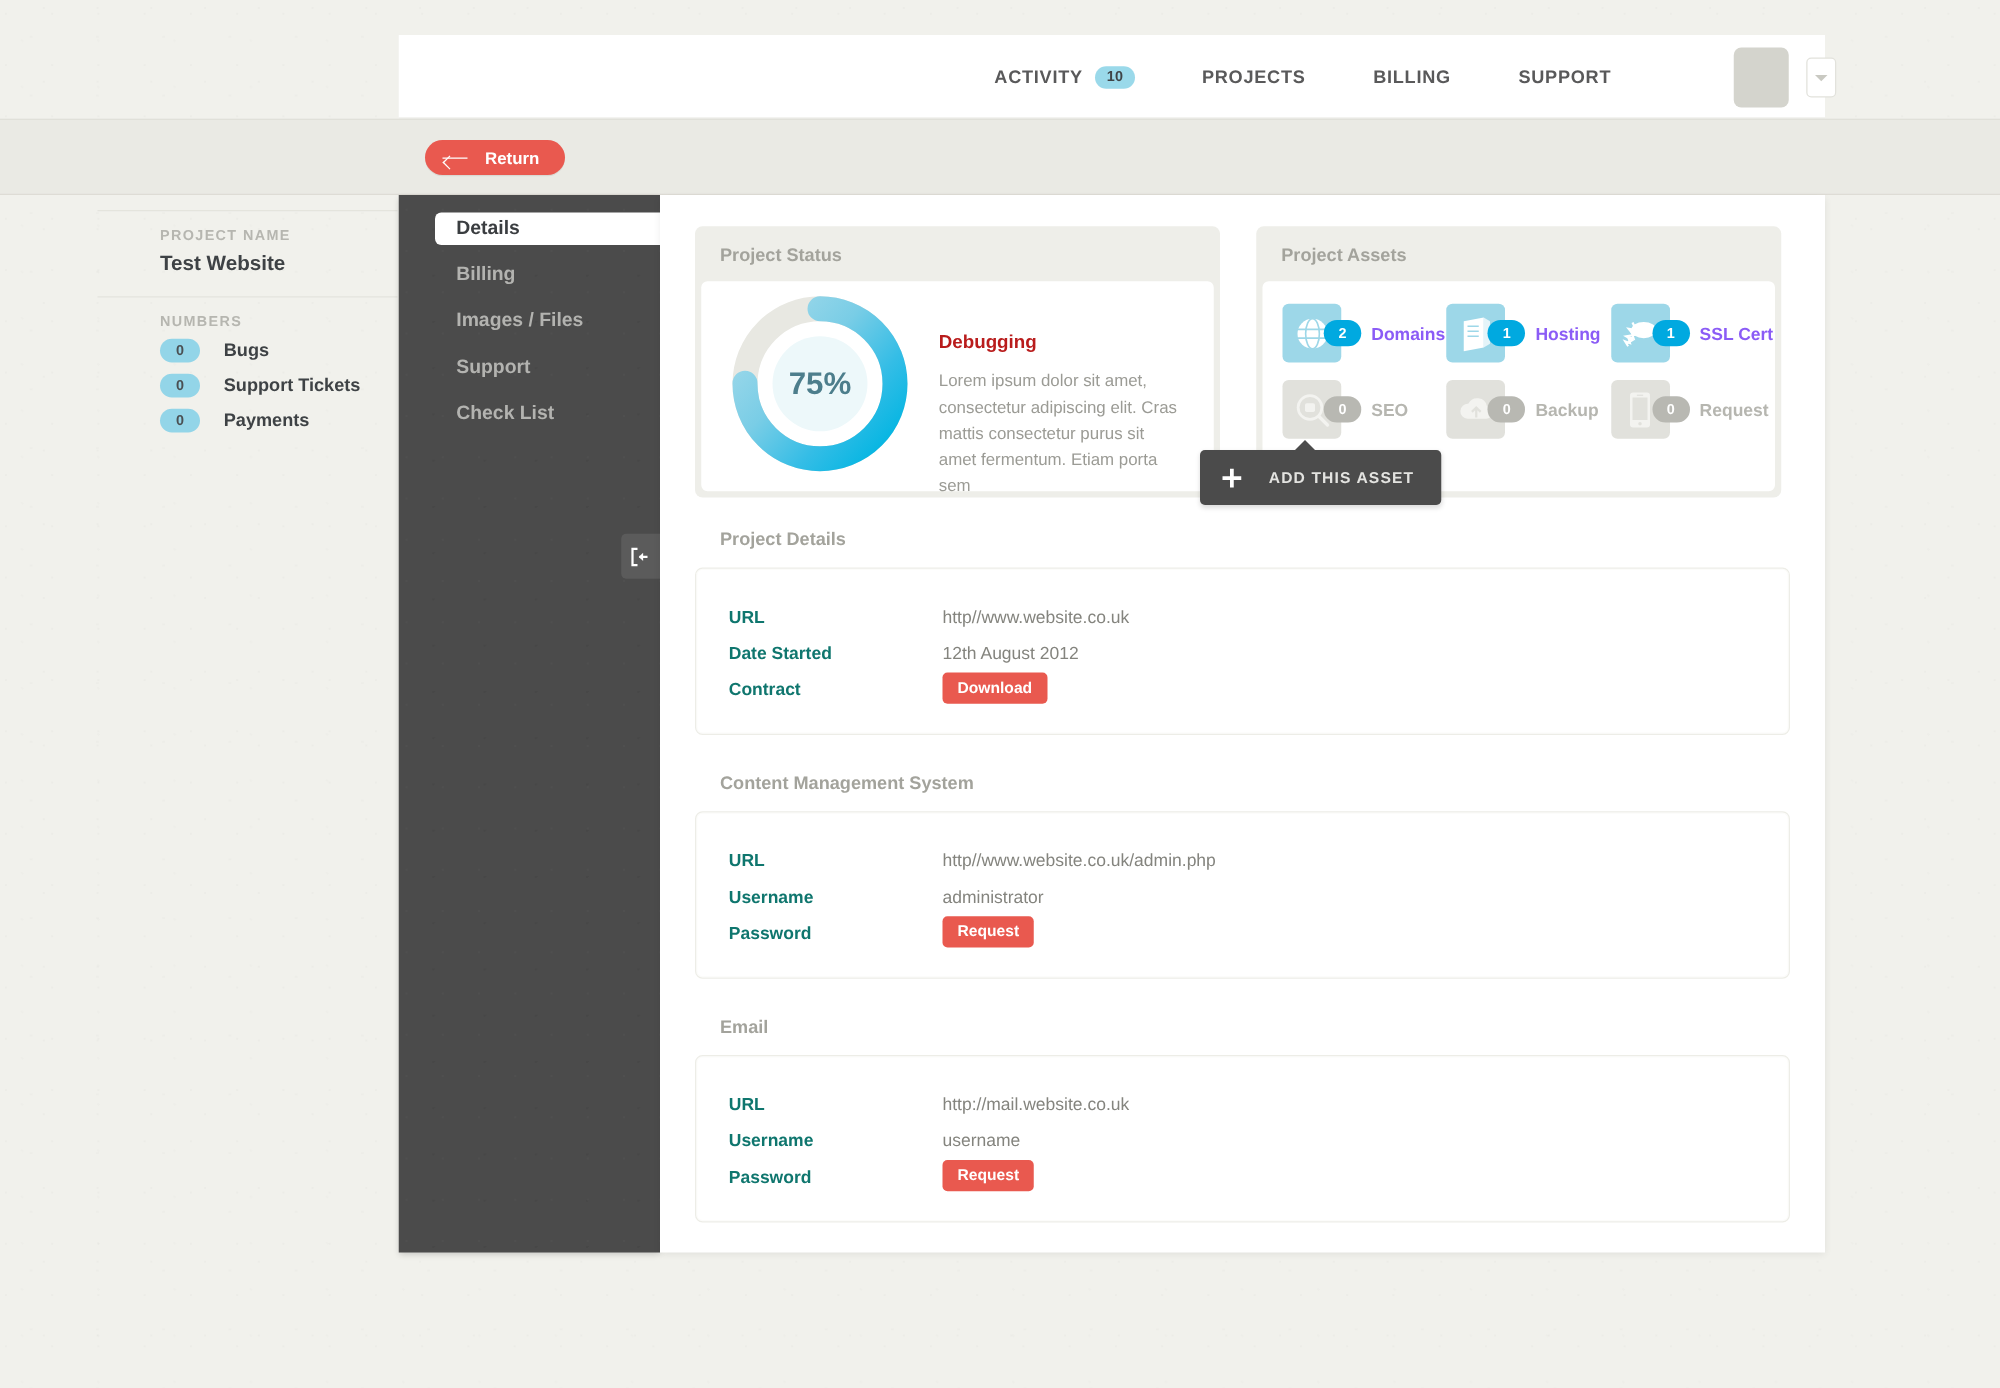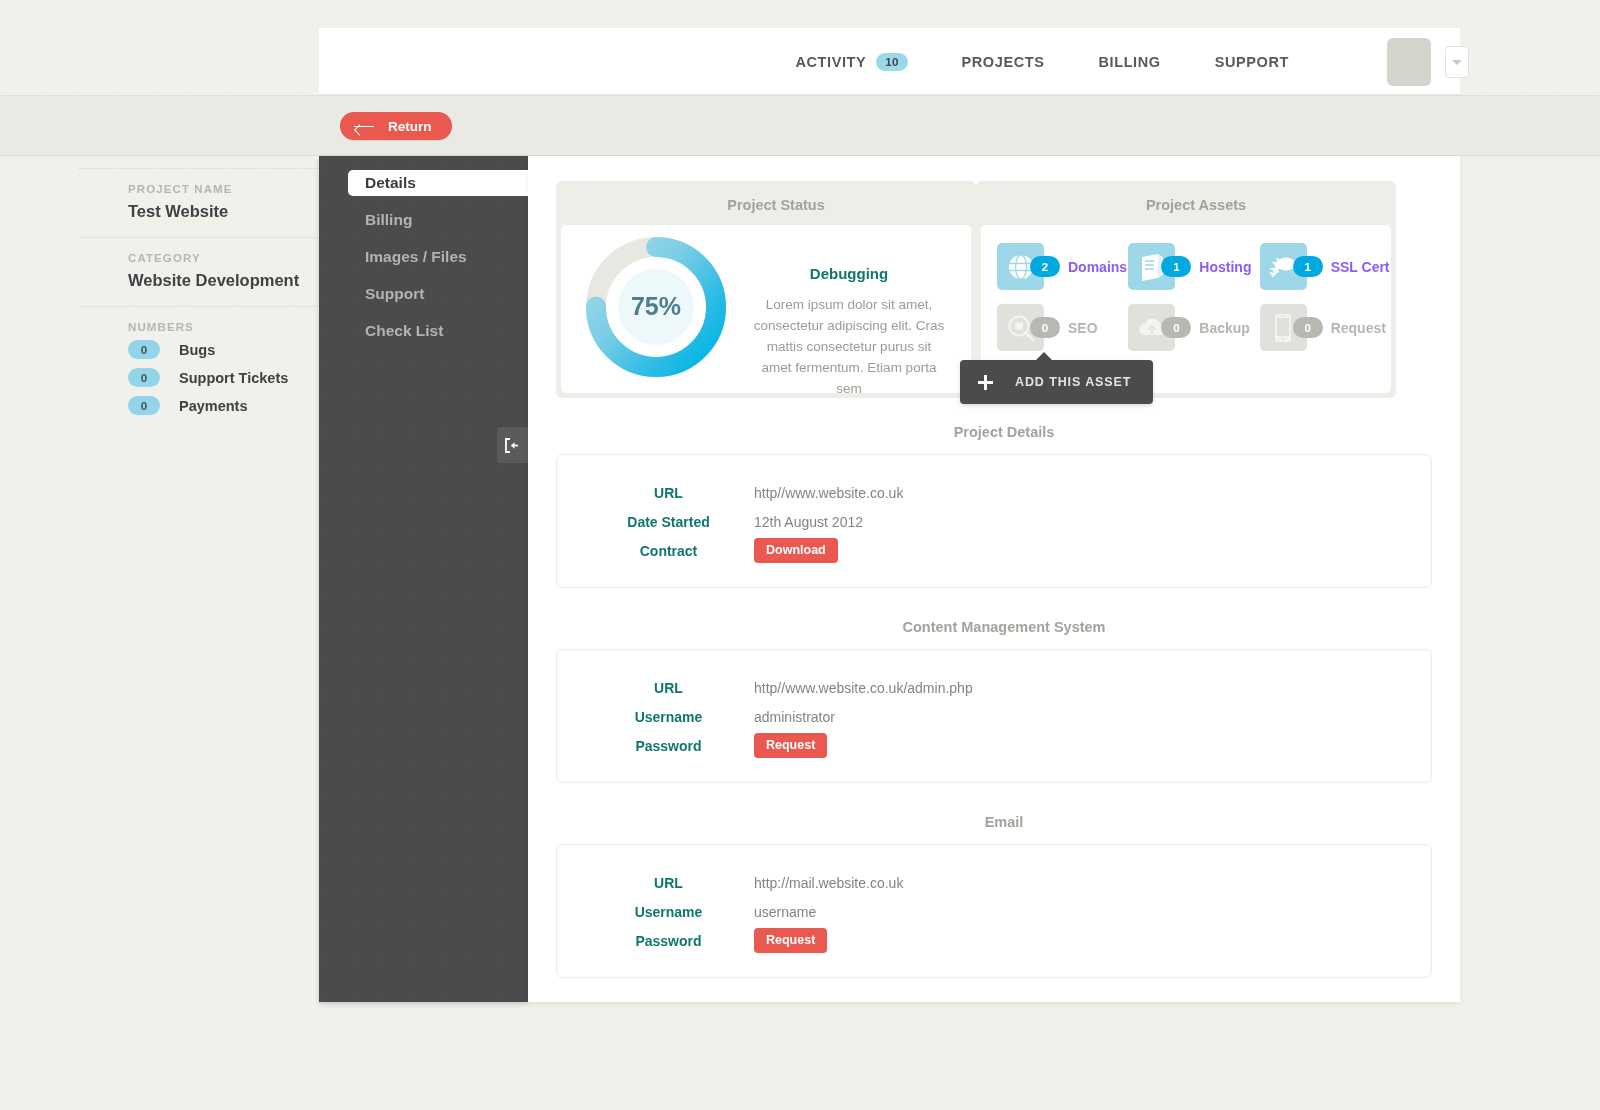--- a/index.html
+++ b/index.html
@@ -144,47 +144,46 @@
     display: flex; align-items: center; justify-content: center;
     cursor: pointer;
   }
 
   
   .content {
     position: absolute; left: 528px; top: 156px;
     width: 932px; height: 846px;
     background: #fff;
     box-shadow: 0 2px 6px rgba(0,0,0,.07);
-    text-align: center;
   }
 
   
   .card {
     background: #eeeee9; border-radius: 6px;
     padding: 13px 0 0 0;
   }
   .card-title {
     font-size: 14.5px; font-weight: bold; color: #a3a39c;
     padding: 3px 0 12px 20px;
   }
   .card-body {
     background: #fff; border-radius: 5px;
     margin: 0 5px 5px 5px;
   }
 
   .top-cards { position: absolute; left: 28px; top: 25px; display: flex; }
   .card-status { width: 420px; }
-  .card-assets { width: 420px; }
+  .card-assets { width: 420px; margin-left: 29px; }
 
   
   .status-body { display: flex; padding: 17px 0 22px 0; height: 168px; box-sizing: border-box; }
   .donut-wrap { width: 190px; display: flex; align-items: center; justify-content: center; }
   .status-text { padding-top: 23px; padding-right: 22px; }
   .status-heading {
-    color: #0f766e; font-size: 15px; font-weight: bold; margin-bottom: 13px;
+    color: #b91c1c; font-size: 15px; font-weight: bold; margin-bottom: 13px;
   }
   .status-desc { color: #9b9b95; font-size: 13.5px; line-height: 1.55; max-width: 196px; }
 
   
   .assets-body { padding: 18px 0 20px 16px; height: 168px; box-sizing: border-box; }
   .asset-row { display: flex; margin-bottom: 14px; }
   .asset {
     display: flex; align-items: center; width: 133px; cursor: pointer;
   }
   .asset-tile {
@@ -280,24 +279,20 @@
 <div class="graybar"></div>
 <div class="return-btn">
   <span class="return-arrow"></span>
   <span>Return</span>
 </div>
 
 <div class="info-sidebar">
   <div class="info-block">
     <div class="info-label">PROJECT NAME</div>
     <div class="info-value">Test Website</div>
-  </div>
-  <div class="info-block">
-    <div class="info-label">CATEGORY</div>
-    <div class="info-value">Website Development</div>
   </div>
   <div class="numbers-block">
     <div class="info-label">NUMBERS</div>
     <div id="numbers-list">
         <div class="num-row">
           <div class="num-pill">0</div>
           <div class="num-label">Bugs</div>
         </div>
         <div class="num-row">
           <div class="num-pill">0</div>

